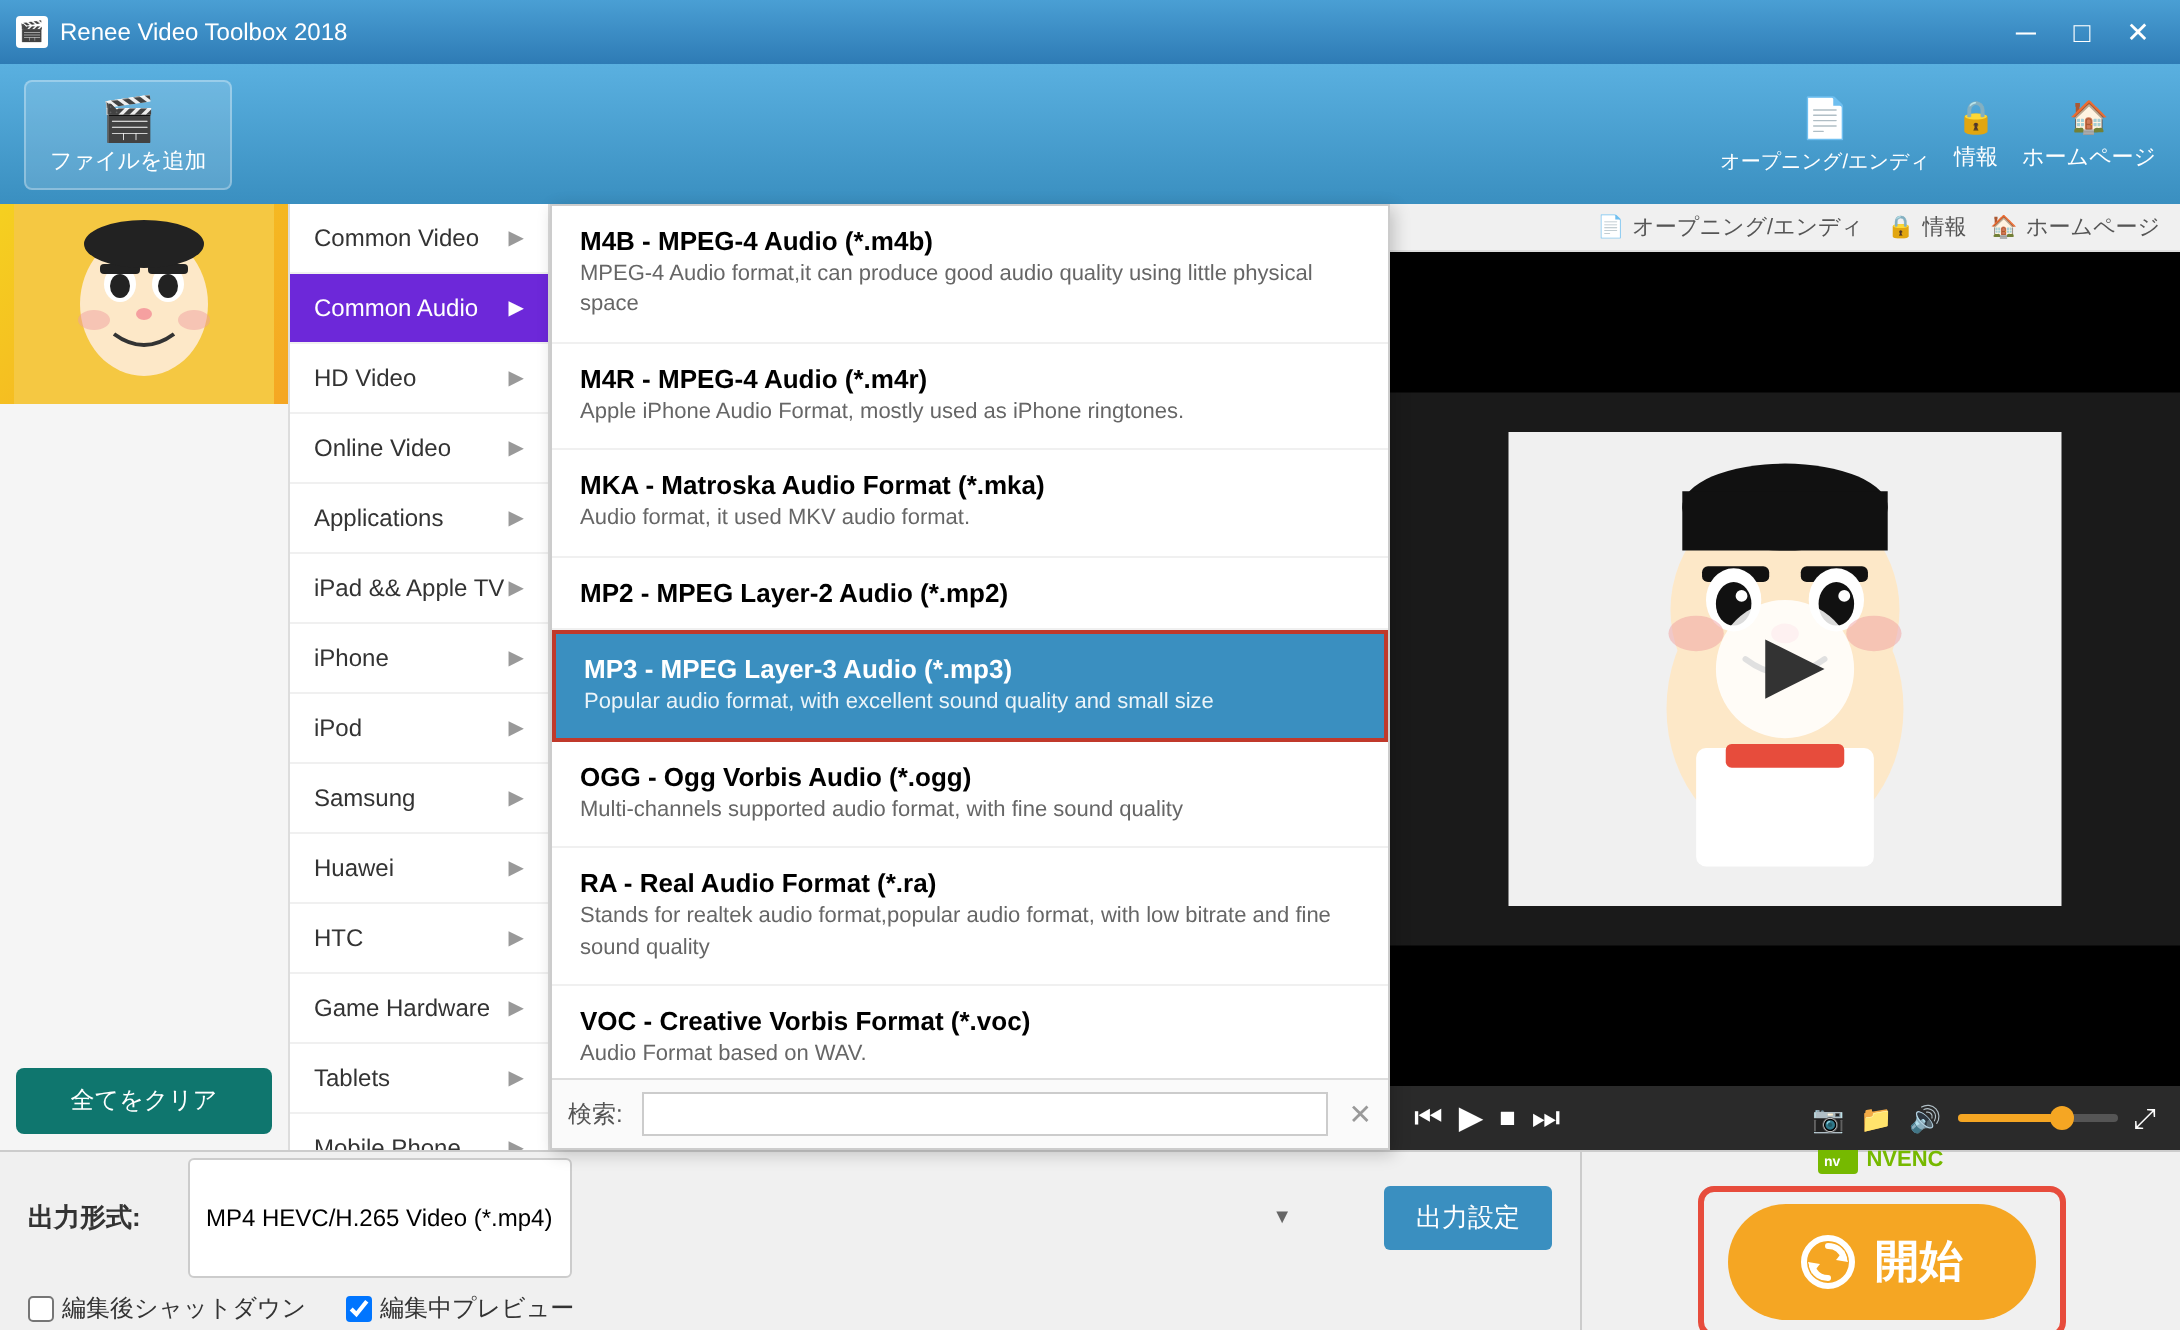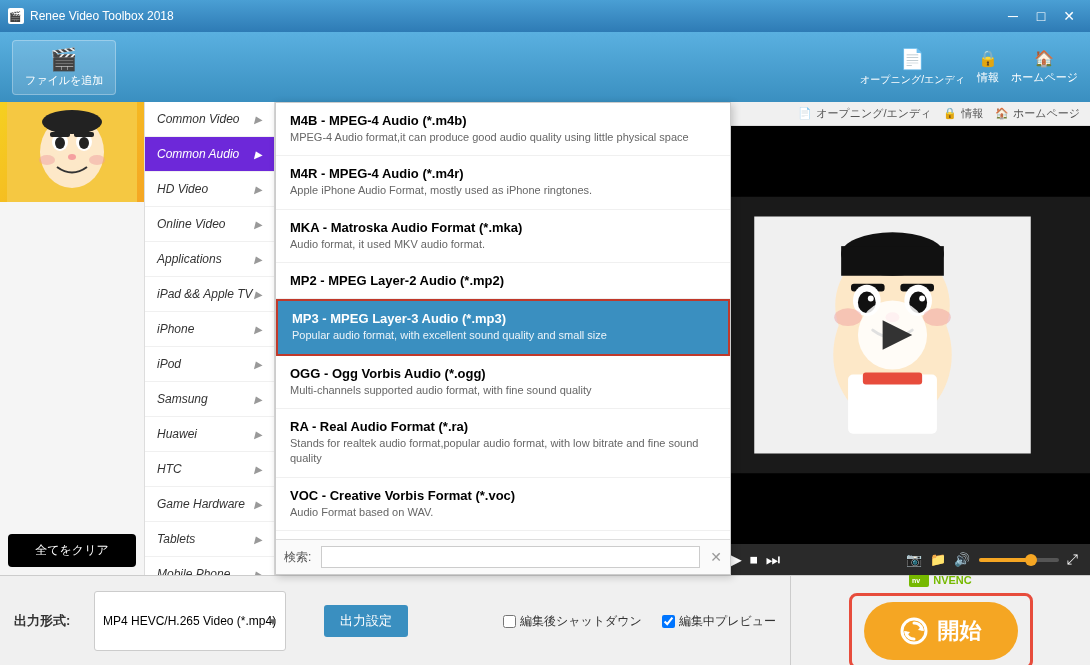--- a/index.html
+++ b/index.html
@@ -76,21 +76,21 @@
     }
     .bottom-buttons {
       display: flex;
       flex-direction: column;
       flex: 1;
       justify-content: flex-end;
       padding: 8px;
       gap: 8px;
     }
     .clear-all-btn {
-      background: #000000;
+      background: #0f766e;
       color: white;
       border: none;
       border-radius: 4px;
       padding: 8px;
       font-size: 12px;
       cursor: pointer;
       width: 100%;
     }
 
     
@@ -103,21 +103,20 @@
     .menu-item {
       display: flex;
       align-items: center;
       justify-content: space-between;
       padding: 10px 12px;
       font-size: 12px;
       color: #333;
       cursor: pointer;
       border-bottom: 1px solid #f0f0f0;
       white-space: nowrap;
-      font-style: italic;
     }
     .menu-item.active { background: #6d28d9; color: white; }
     .menu-arrow { font-size: 10px; color: #999; }
     .menu-item.active .menu-arrow { color: white; }
 
     
     .dropdown-overlay {
       position: absolute;
       left: 145px;
       top: 32px + 70px;
@@ -292,21 +291,21 @@
     
     .content-area {
       display: flex;
       flex: 1;
       position: relative;
     }
     .dropdown-overlay {
       position: absolute;
       left: 130px;
       top: 0;
-      width: 456px;
+      width: 420px;
       background: white;
       border: 1px solid #ccc;
       box-shadow: 2px 2px 8px rgba(0,0,0,0.2);
       z-index: 100;
       display: flex;
       flex-direction: column;
       bottom: 0;
     }
 
     .nvenc-badge {
@@ -586,21 +585,21 @@
         </div>
         <span class="vc-expand">⤢</span>
       </div>
     </div>
 
   </div>
 </div>
 
 <div style="display:flex; height:90px; border-top:1px solid #ccc;">
 
-  <div style="flex:1; display:flex; justify-content:space-between; padding:6px 14px; gap:5px; background:#f0f0f0;">
+  <div style="flex:1; display:flex; flex-direction:column; justify-content:center; padding:6px 14px; gap:5px; background:#f0f0f0;">
 
     <div class="bottom-row">
       <span class="bottom-label">出力形式:</span>
       <div class="bottom-select-wrap">
         <select class="bottom-select">
           <option>MP4 HEVC/H.265 Video (*.mp4)</option>
         </select>
       </div>
       <button class="bottom-btn">出力設定</button>
     </div>

